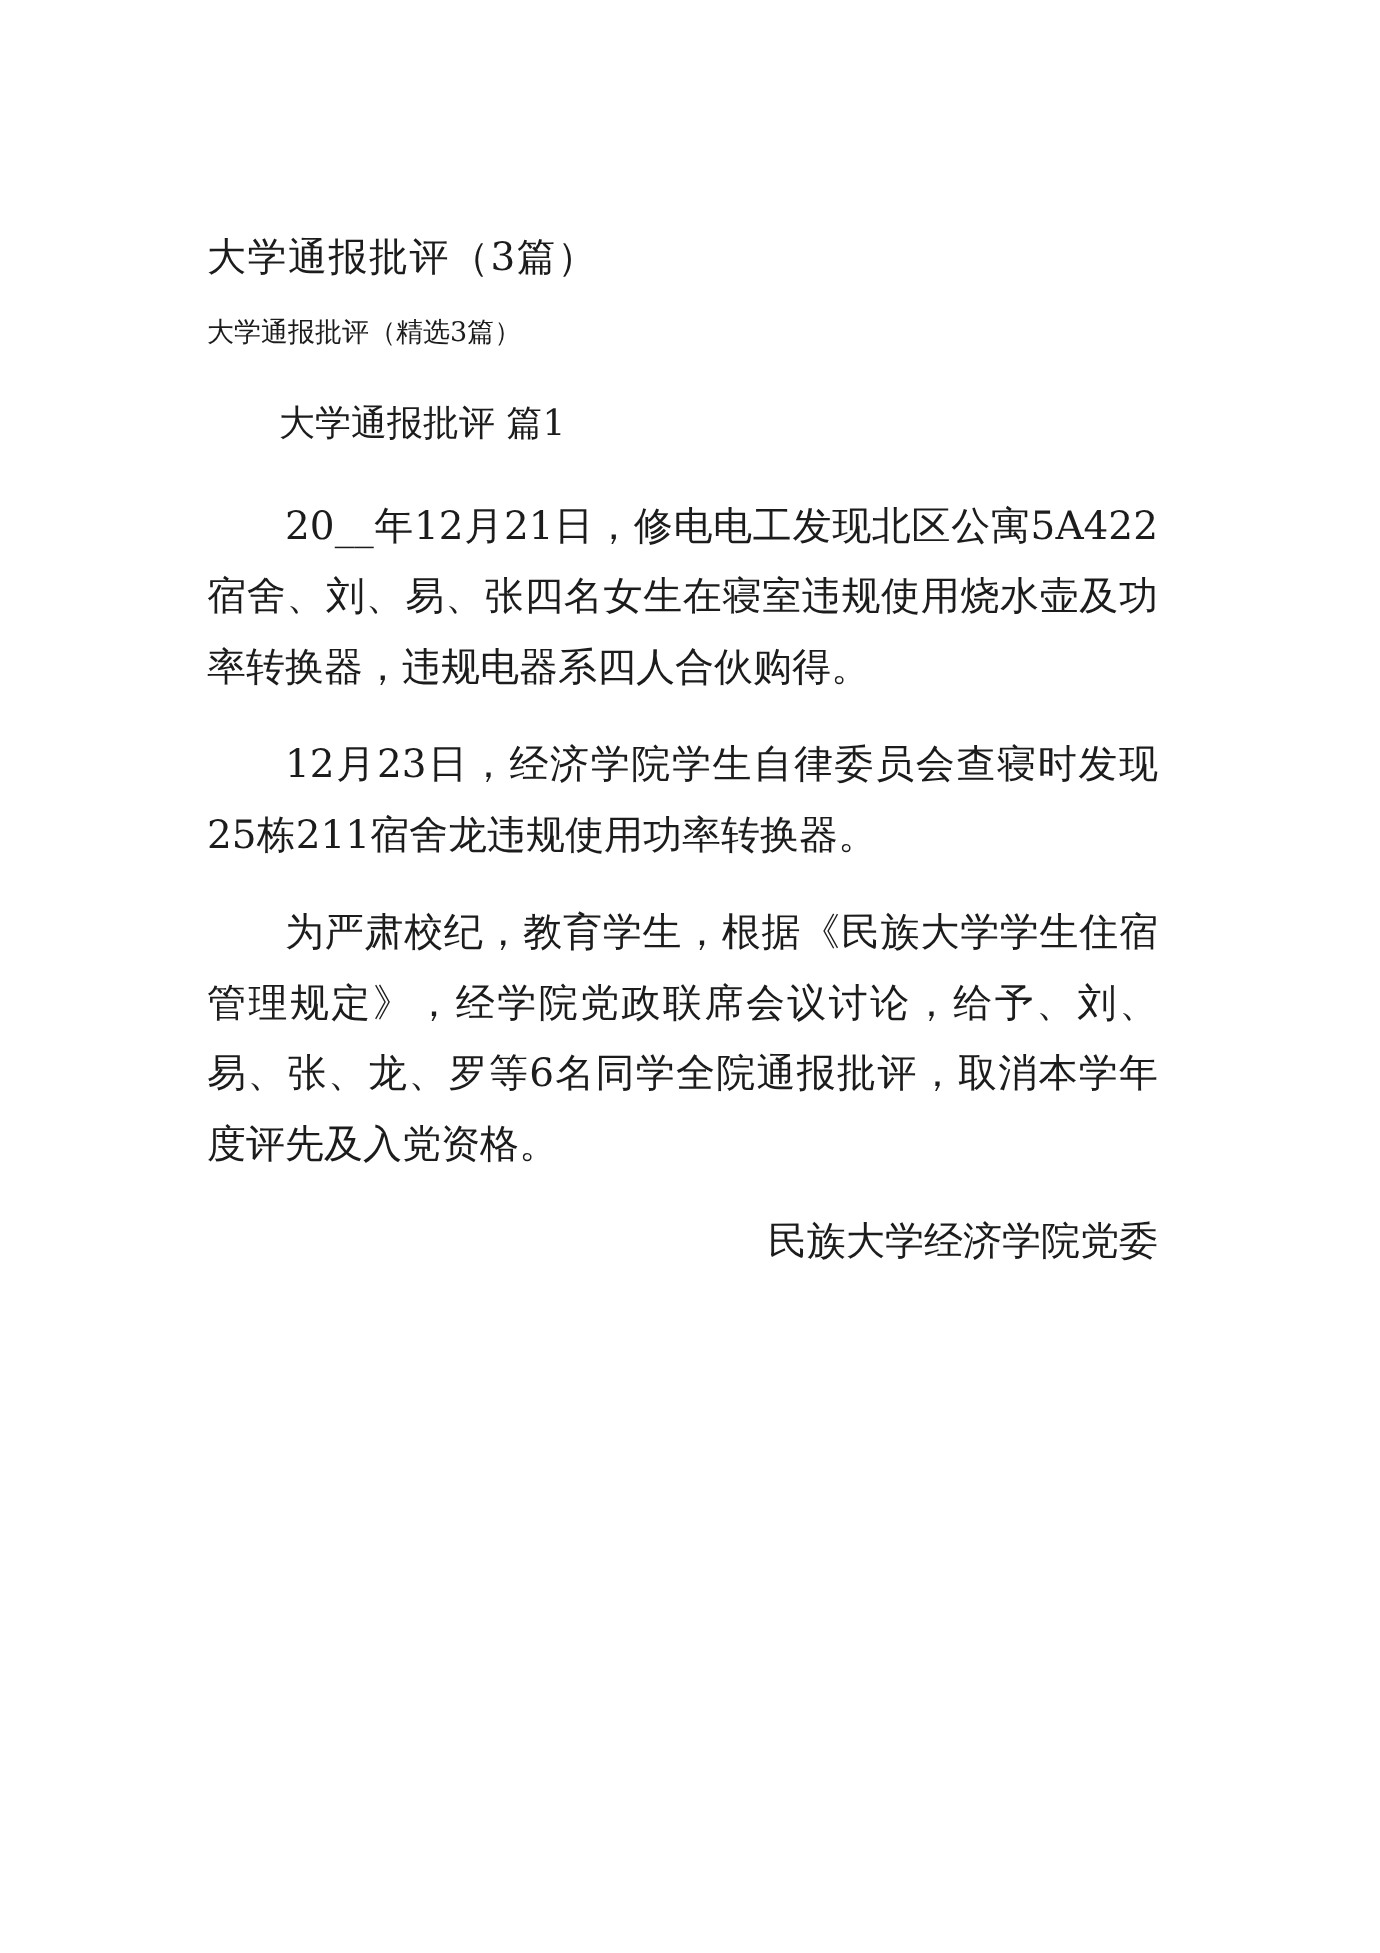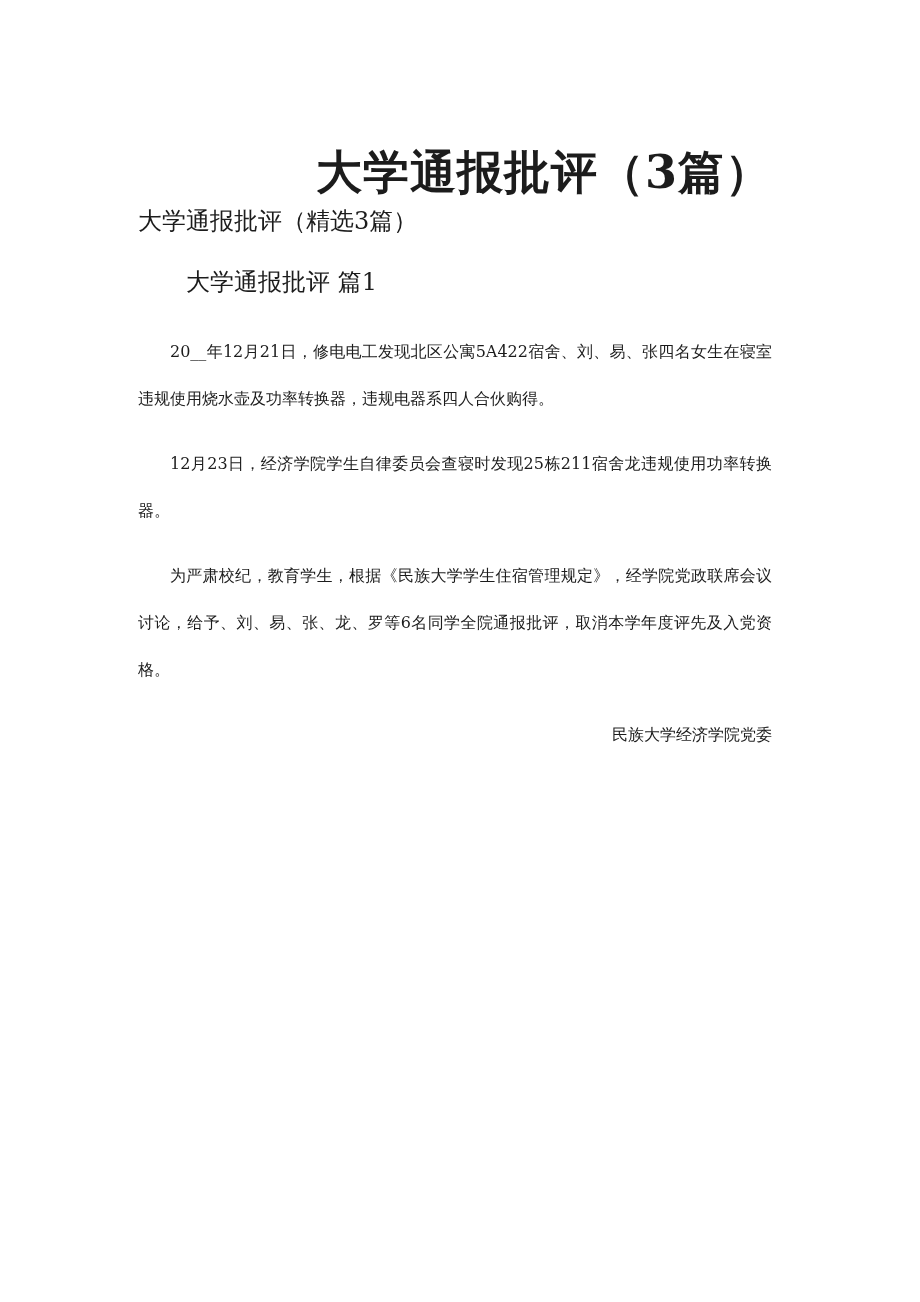--- a/index.html
+++ b/index.html
@@ -17,41 +17,41 @@
     color: #1c1c1c;
   }
   .doc {
     box-sizing: border-box;
     margin-left: 138px;
     width: 634px;
     padding-top: 150px;
   }
   .title {
     margin: 0 0 4px 0;
-    font-size: 46px;
+    font-size: 26px;
     line-height: 44px;
-    font-weight: bold;
-    text-align: right;
+    font-weight: normal;
+    text-align: left;
     letter-spacing: 1px;
     white-space: nowrap;
   }
   .subtitle {
     margin: 0 0 14px 0;
-    font-size: 24px;
+    font-size: 18px;
     line-height: 47px;
   }
   .heading {
     margin: 0 0 22px 0;
     font-size: 24px;
     line-height: 47px;
     text-indent: 2em;
   }
   .body {
     margin: 0 0 18px 0;
-    font-size: 16px;
+    font-size: 26px;
     line-height: 47px;
     text-indent: 2em;
     text-align: justify;
     text-justify: inter-ideograph;
   }
   .signature {
     text-align: right;
   }
 </style>
 </head>

